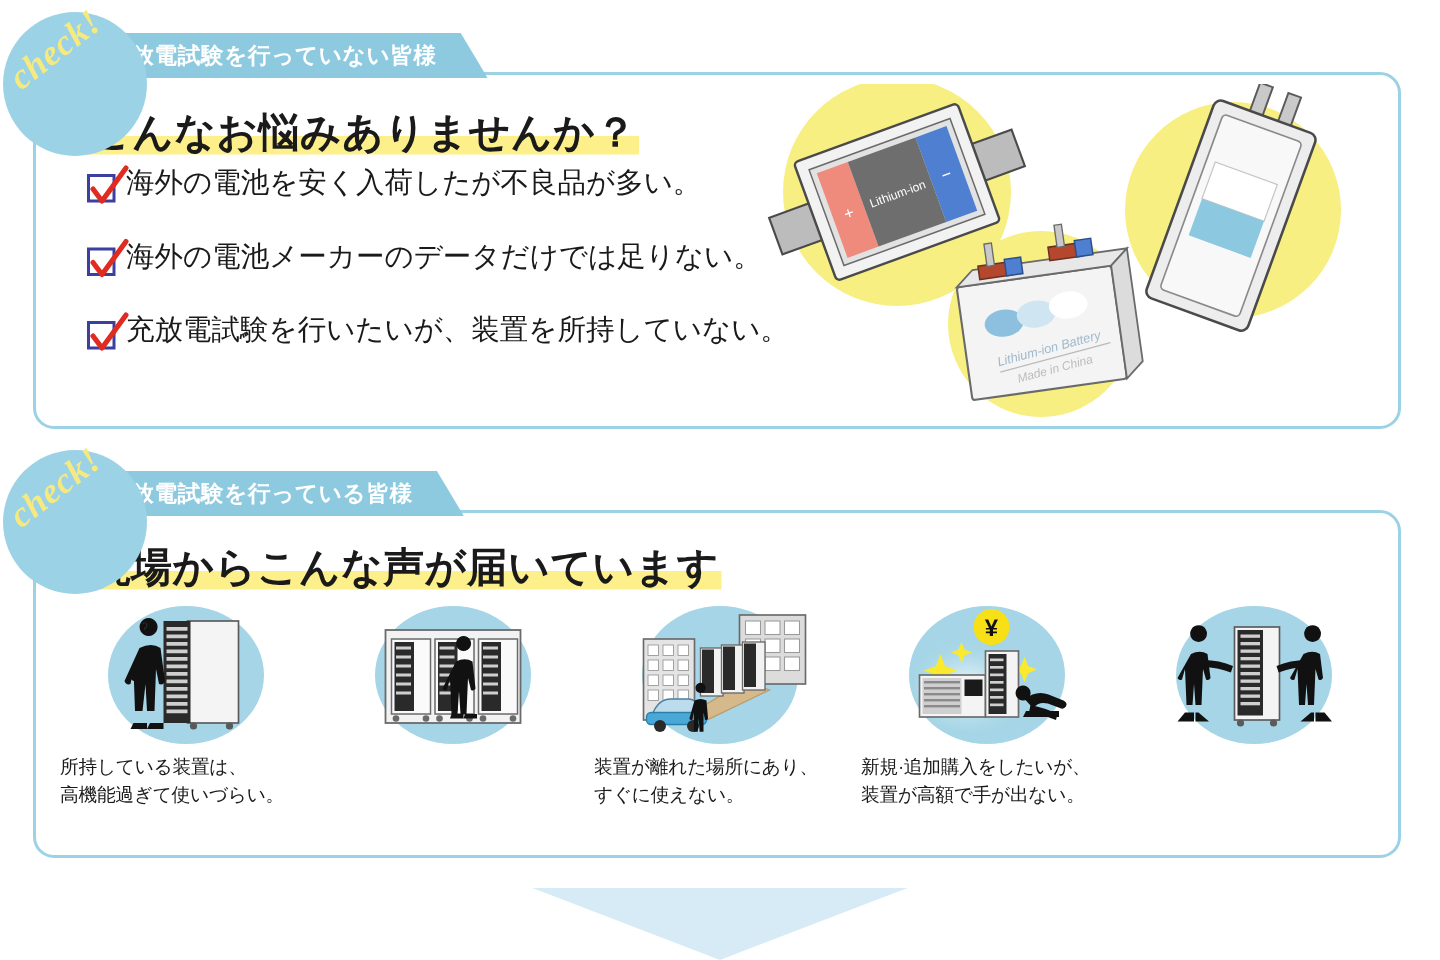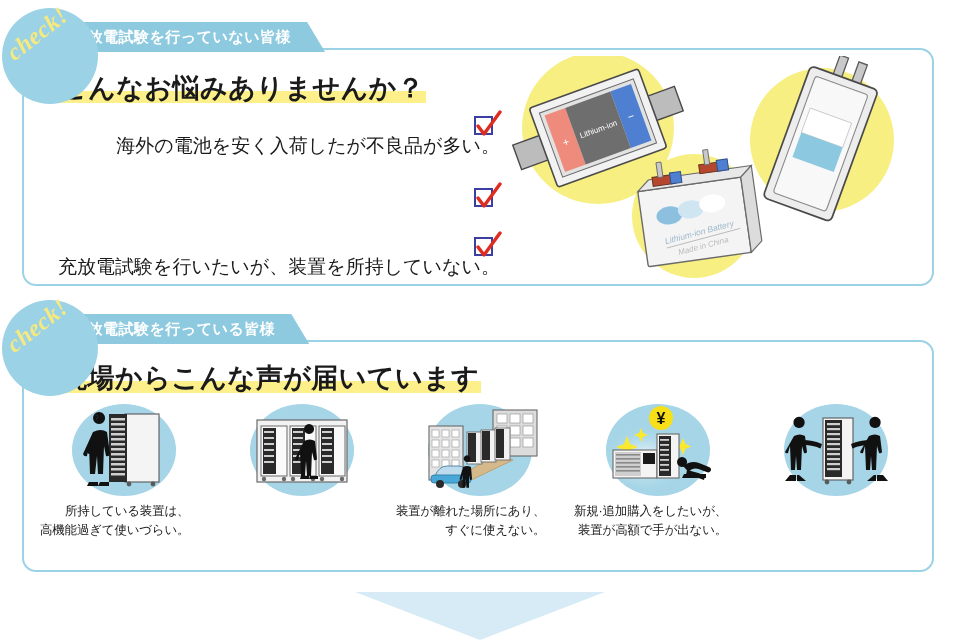--- a/index.html
+++ b/index.html
@@ -84,24 +84,23 @@
   .panel-title .hl {
     background: linear-gradient(to top, #fdf08a 0%, #fdf08a 40%, rgba(253,240,138,0) 40%);
     padding: 0 2px;
   }
   #title-1 { left: 34px; top: 20px; }
   #title-2 { left: 34px; top: 18px; }
 
   
   .checklist { position: absolute; left: 34px; top: 62px; z-index: 2; }
   .check-item {
-    display: flex; align-items: flex-end;
+    display: flex; align-items: center;
     margin-bottom: 26px;
     position: relative;
-    flex-direction: column;
   }
   .checkbox {
     position: relative;
     width: 19px; height: 19px;
     border: 2px solid #3b3fa0;
     box-sizing: border-box;
     margin-right: 7px;
     margin-top: 4px;
     flex: 0 0 auto;
   }
@@ -133,21 +132,20 @@
     width: 168px; height: 92px;
     display: flex; align-items: center; justify-content: center;
     margin-bottom: 6px;
   }
   .voice .voice-caption {
     font-size: 12.5px;
     line-height: 1.55;
     color: #1a1a1a;
     white-space: pre-line;
     letter-spacing: -0.2px;
-    text-align: right;
   }
 
   
   #bottom-arrow {
     position: absolute;
     left: 50%; top: 592px;
     transform: translateX(-50%);
     width: 0; height: 0;
     border-left: 125px solid transparent;
     border-right: 125px solid transparent;
@@ -173,20 +171,21 @@
             </svg>
         </span>
         <span class="item-label">海外の電池を安く入荷したが不良品が多い。</span>
       </div>
       <div class="check-item">
         <span class="checkbox">
           <svg width="28" height="30" viewBox="0 0 28 30">
               <path d="M3 16 L9 24 L25 2" fill="none" stroke="#e02b20" stroke-width="3.4" stroke-linecap="round" stroke-linejoin="round"></path>
             </svg>
         </span>
+        <span class="item-label">海外の電池メーカーのデータだけでは足りない。</span>
       </div>
       <div class="check-item">
         <span class="checkbox">
           <svg width="28" height="30" viewBox="0 0 28 30">
               <path d="M3 16 L9 24 L25 2" fill="none" stroke="#e02b20" stroke-width="3.4" stroke-linecap="round" stroke-linejoin="round"></path>
             </svg>
         </span>
         <span class="item-label">充放電試験を行いたいが、装置を所持していない。</span>
       </div>
     </div>

